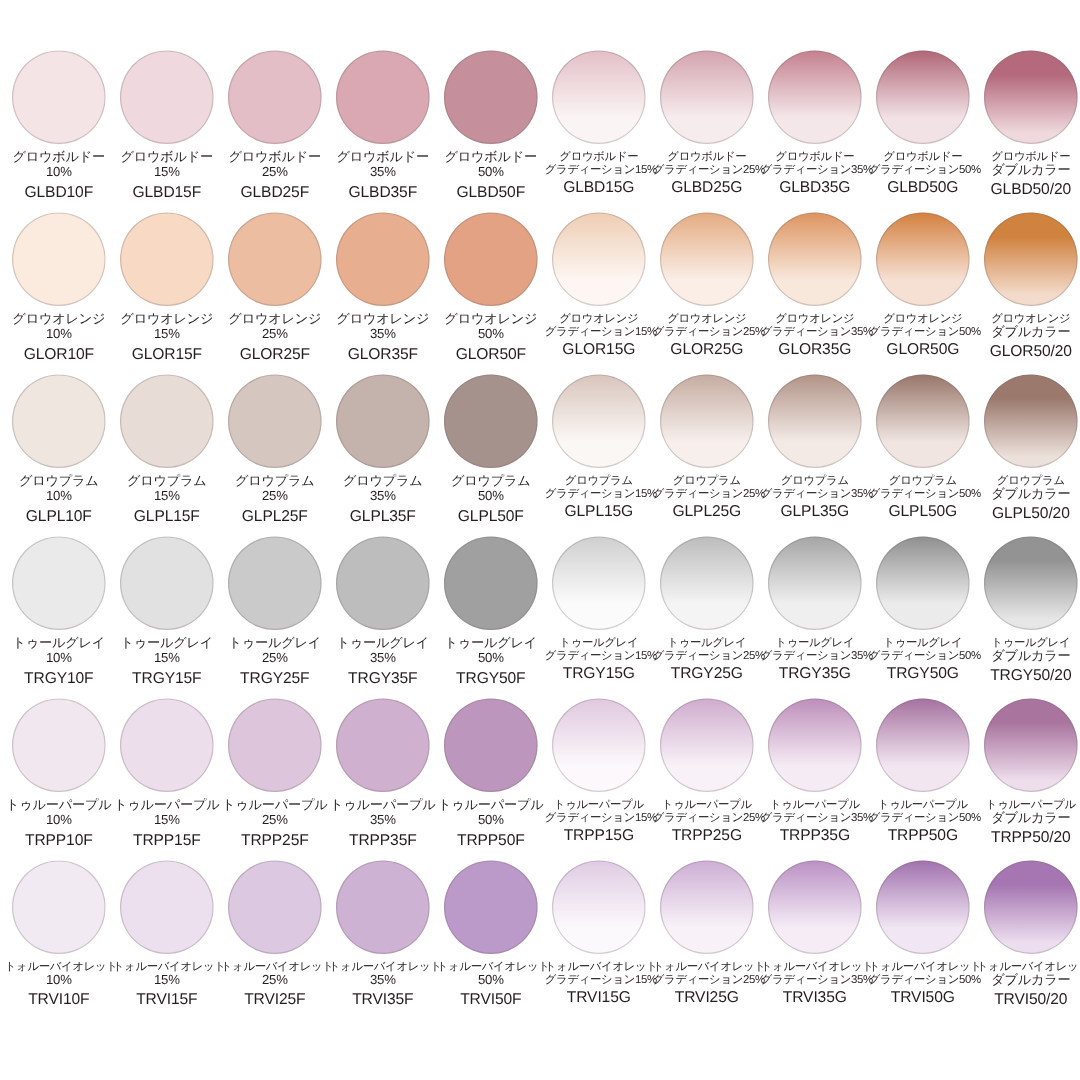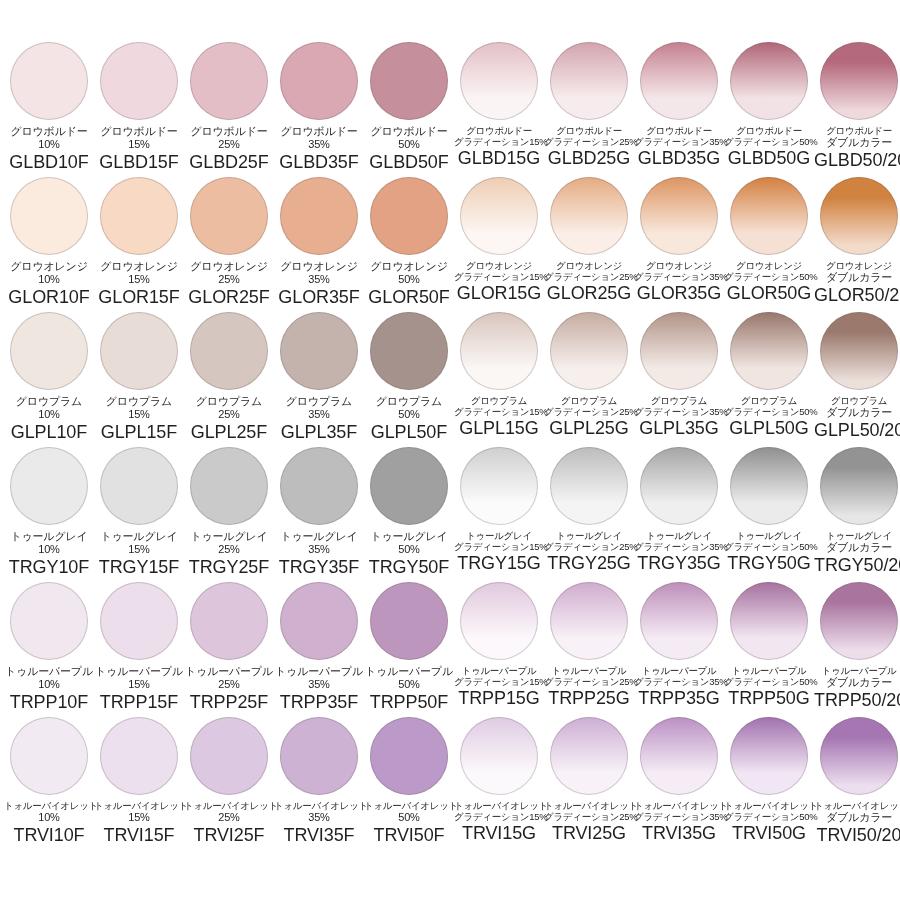--- a/index.html
+++ b/index.html
@@ -65,21 +65,21 @@
   .l-sub {
     font-size: 11px;
     letter-spacing: -0.2px;
     white-space: nowrap;
   }
   .l-sub.sm {
     font-size: 9.5px;
     letter-spacing: -0.3px;
   }
   .l-code {
-    font-size: 18px;
+    font-size: 13px;
     letter-spacing: -0.1px;
     margin-top: 1px;
     white-space: nowrap;
   }
 </style>
 </head>
 <body>
 
 <div id="grid">
     <div class="cell">

